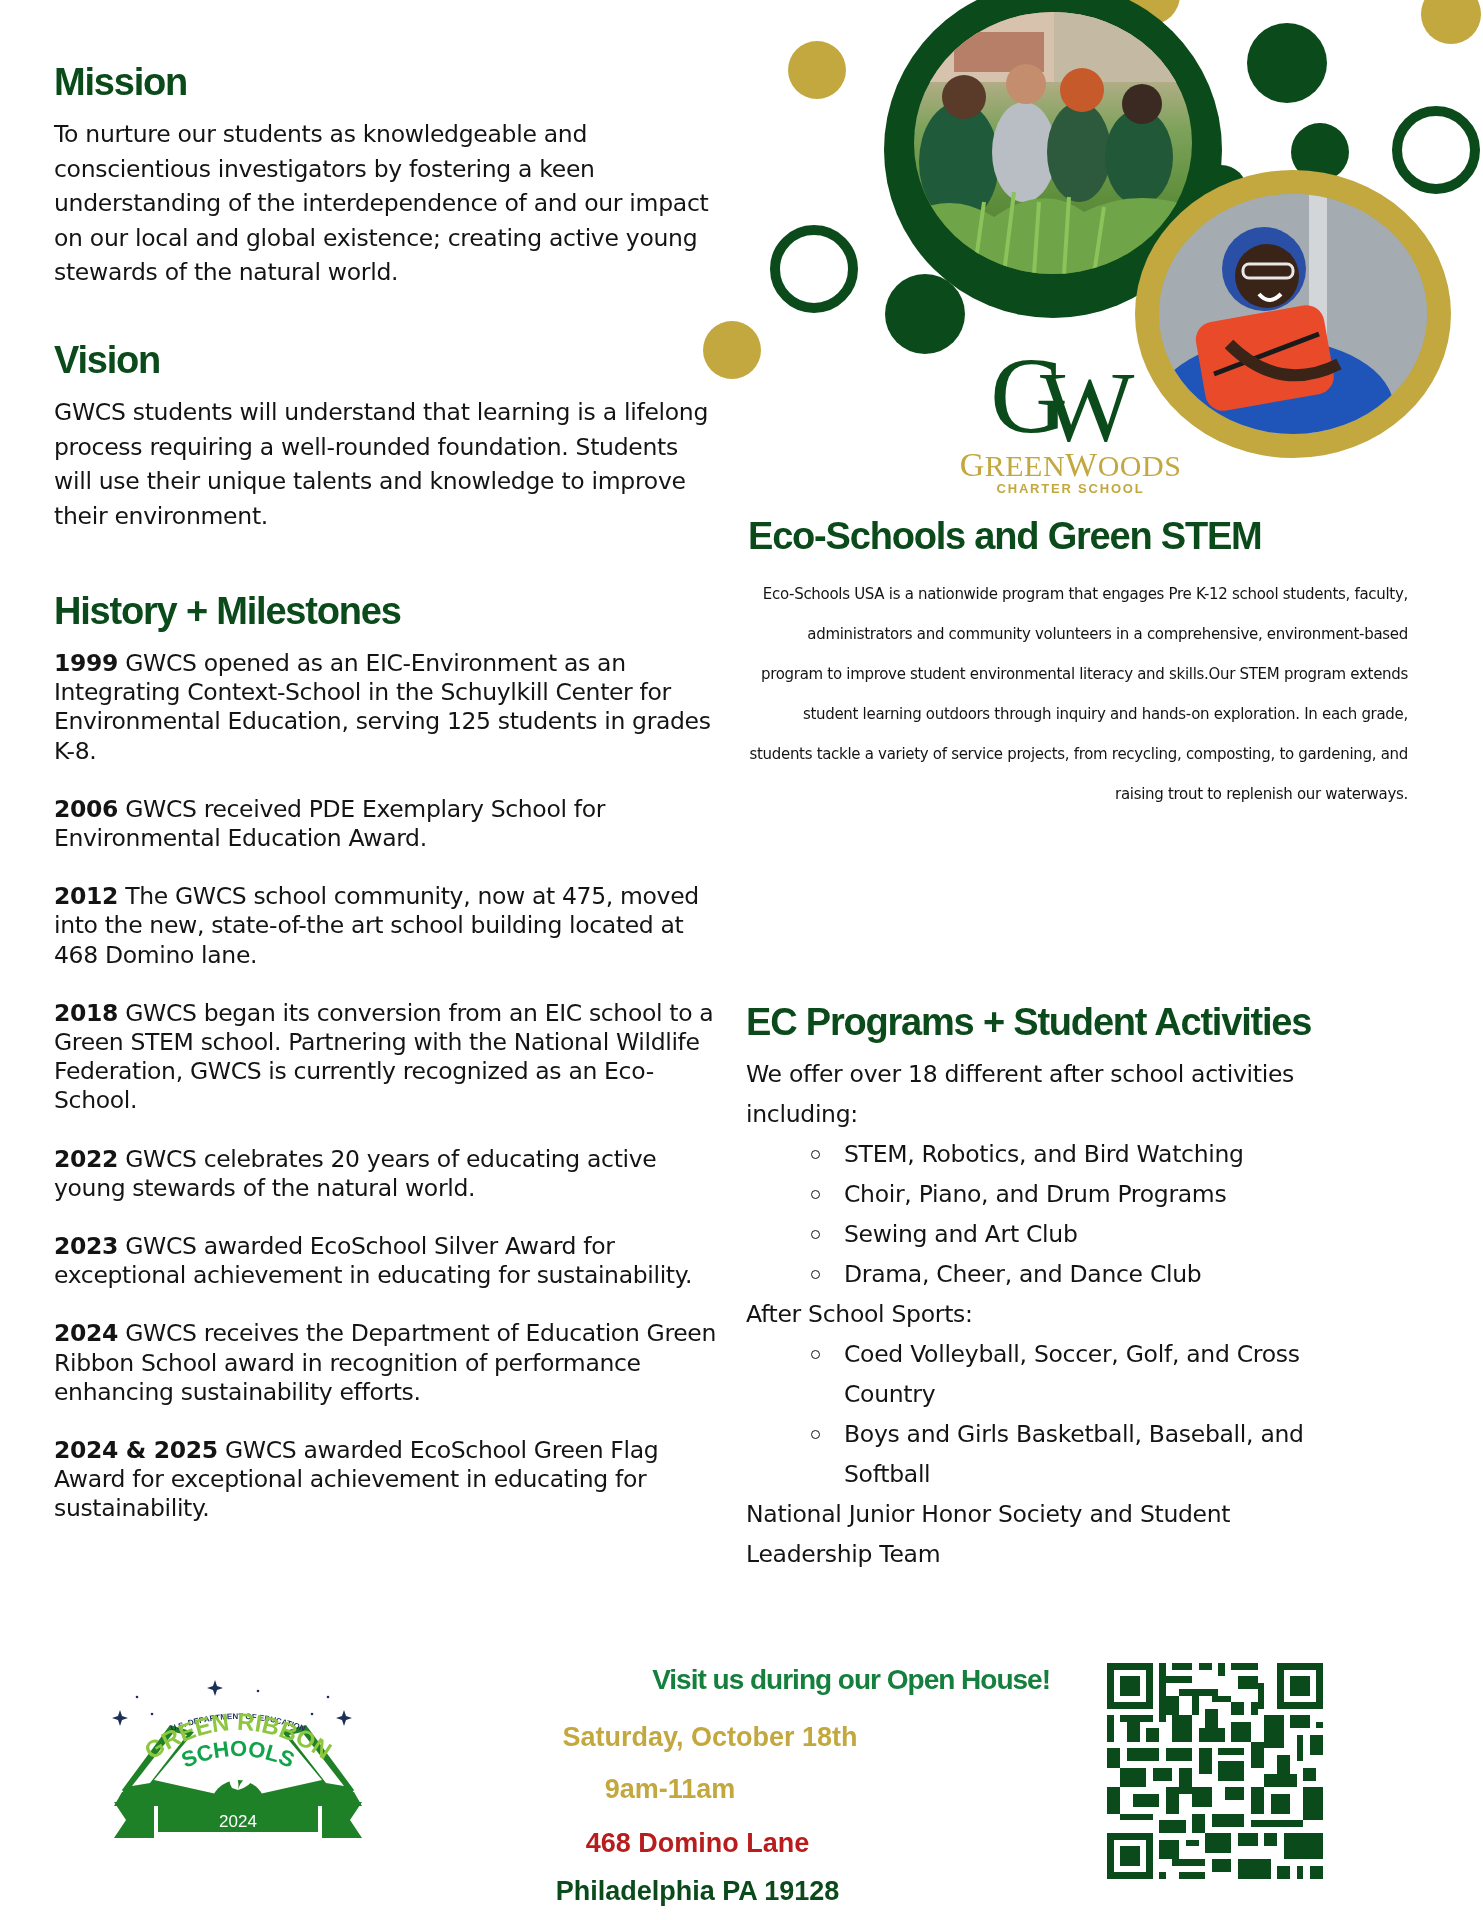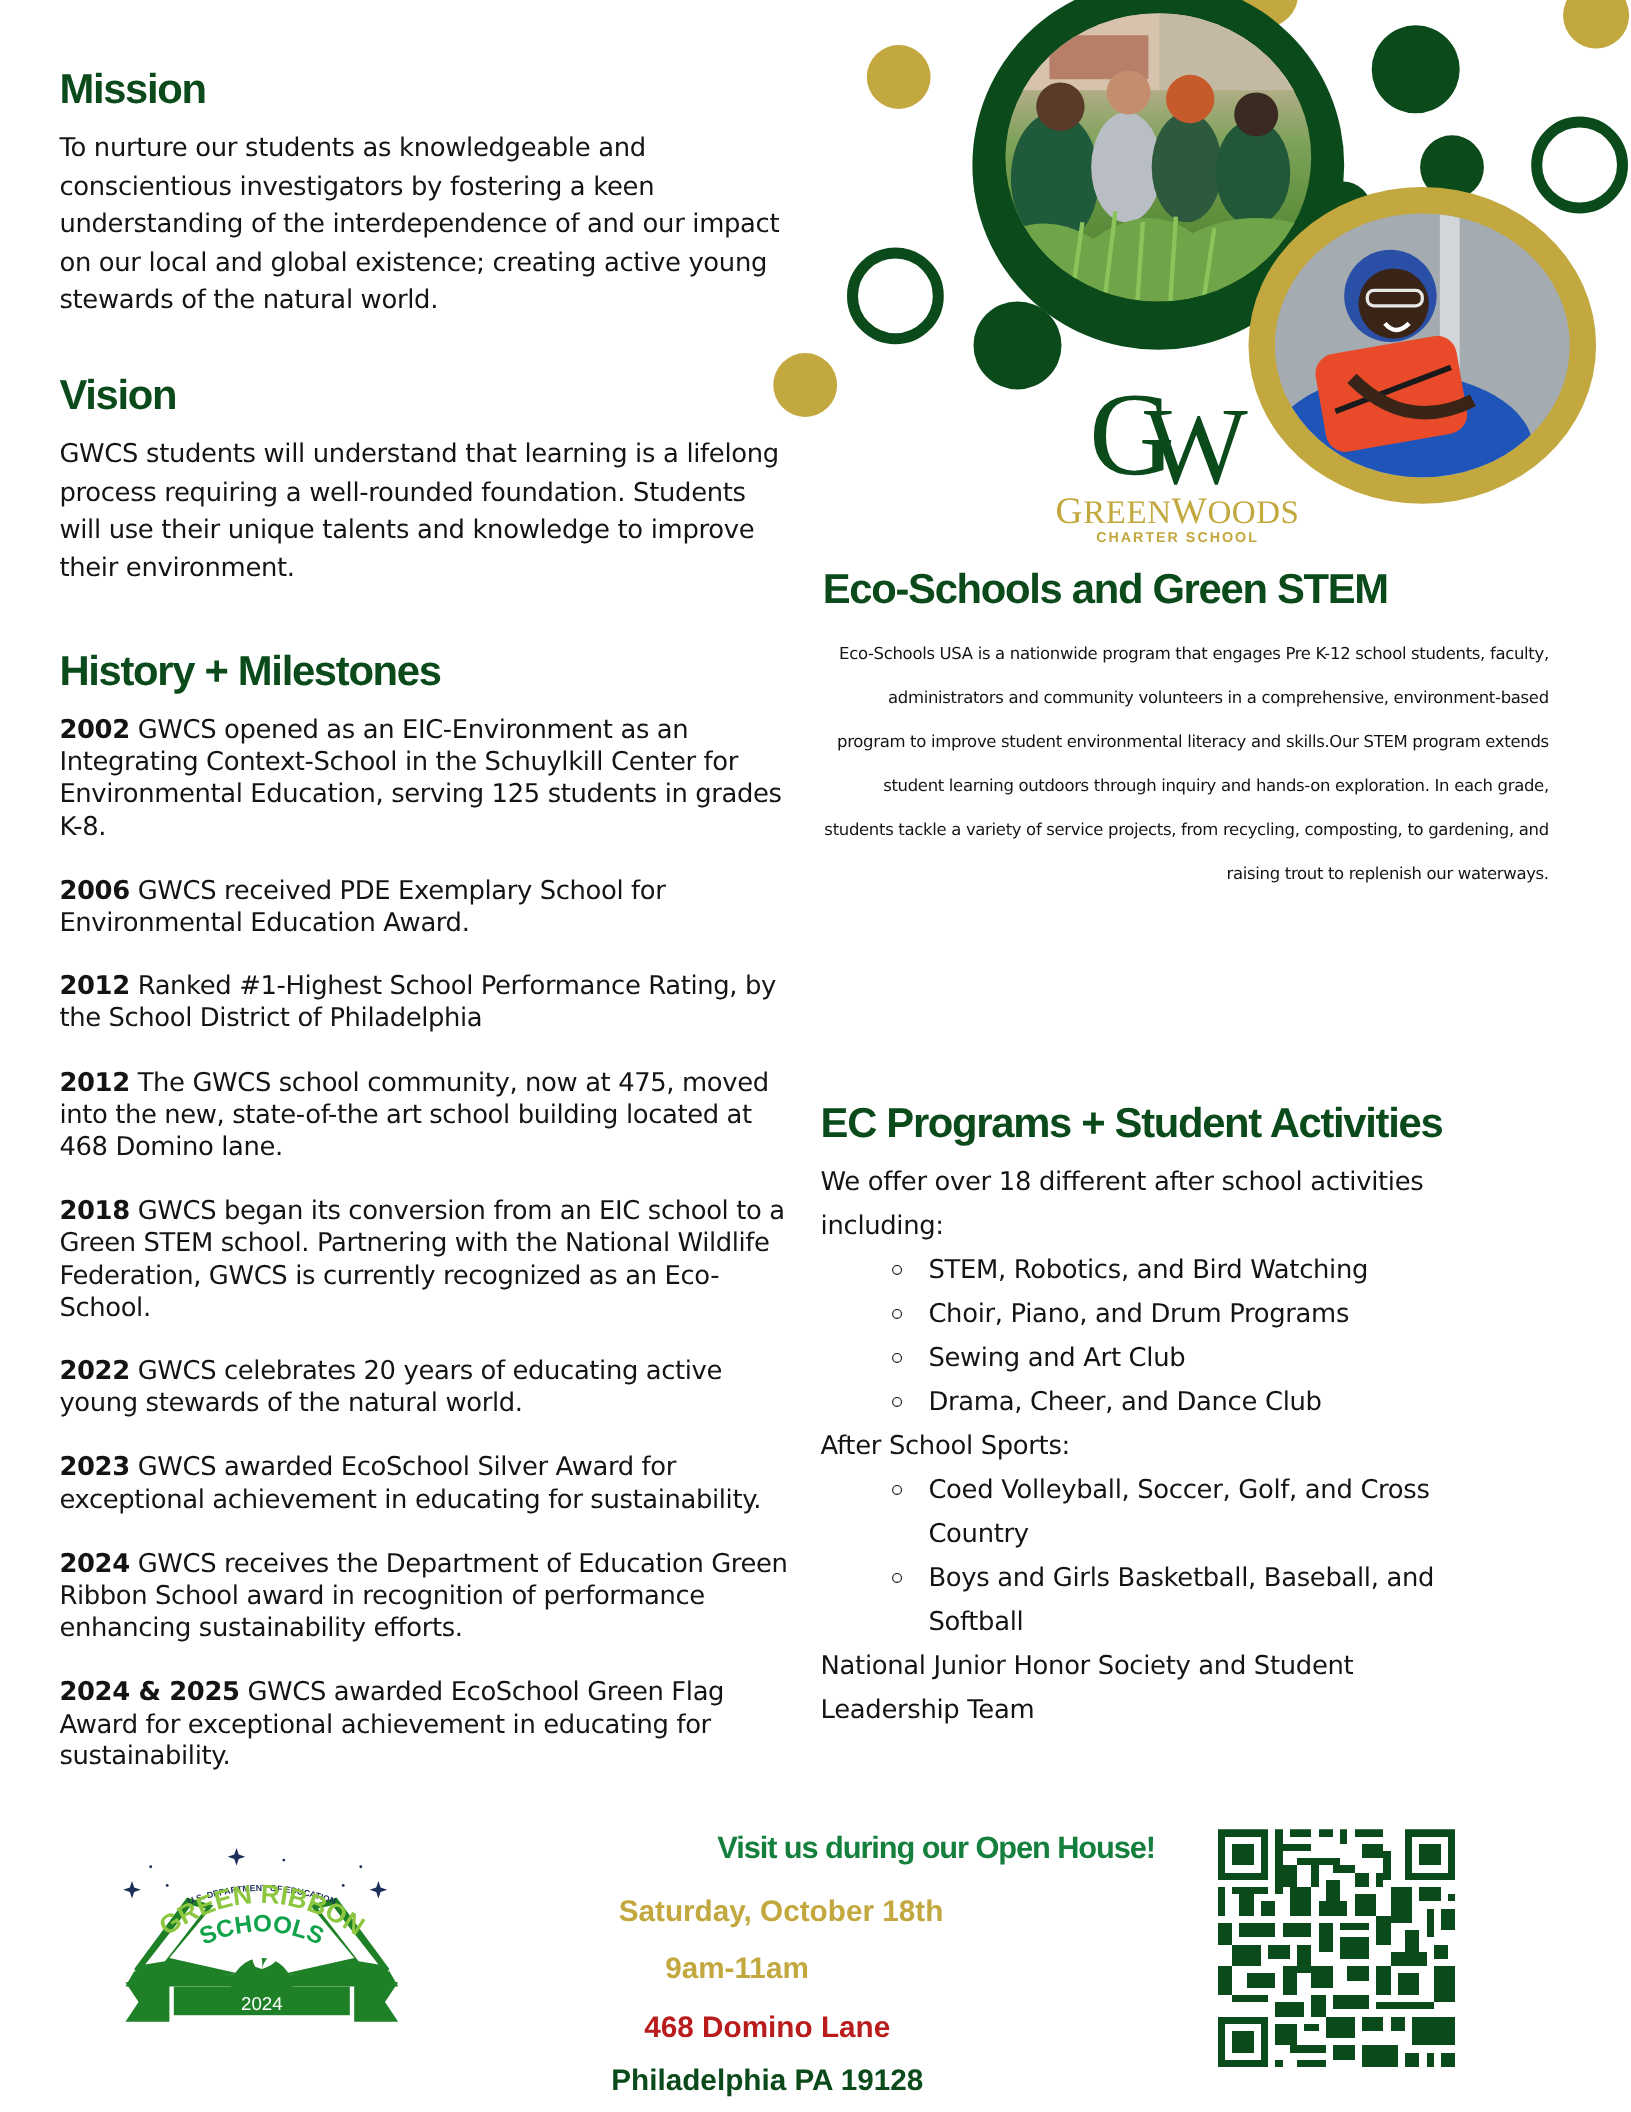--- a/index.html
+++ b/index.html
@@ -152,23 +152,22 @@
 <div id="logo-sub">CHARTER SCHOOL</div>
 
 <h2 id="mission-heading" class="heading">Mission</h2>
 <p id="mission-body" class="body-text">To nurture our students as knowledgeable and conscientious investigators by fostering a keen understanding of the interdependence of and our impact on our local and global existence; creating active young stewards of the natural world.</p>
 
 <h2 id="vision-heading" class="heading">Vision</h2>
 <p id="vision-body" class="body-text">GWCS students will understand that learning is a lifelong process requiring a well-rounded foundation.  Students will use their unique talents and knowledge to improve their environment.</p>
 
 <h2 id="history-heading" class="heading">History + Milestones</h2>
 <div id="history-list" class="body-text">
-  <p class="history-item"><span class="year">2002</span><span> GWCS opened as an EIC-Environment as an Integrating Context-School in the Schuylkill Center for Environmental Education, serving 125 students in grades K-8.</span></p>
+  <p class="history-item"><span class="year">1999</span><span> GWCS opened as an EIC-Environment as an Integrating Context-School in the Schuylkill Center for Environmental Education, serving 125 students in grades K-8.</span></p>
   <p class="history-item"><span class="year">2006</span><span> GWCS received PDE Exemplary School for Environmental Education Award.</span></p>
-  <p class="history-item"><span class="year">2012</span><span> Ranked #1-Highest School Performance Rating, by the School District of Philadelphia</span></p>
   <p class="history-item"><span class="year">2012</span><span> The GWCS school community, now at 475, moved into the new, state-of-the art school building located at 468 Domino lane.</span></p>
   <p class="history-item"><span class="year">2018</span><span> GWCS began its conversion from an EIC school to a Green STEM school. Partnering with the National Wildlife Federation, GWCS is currently recognized as an Eco-School.</span></p>
   <p class="history-item"><span class="year">2022</span><span> GWCS celebrates 20 years of educating active young stewards of the natural world.</span></p>
   <p class="history-item"><span class="year">2023</span><span> GWCS awarded EcoSchool Silver Award for exceptional achievement in educating for sustainability.</span></p>
   <p class="history-item"><span class="year">2024</span><span> GWCS receives the Department of Education Green Ribbon School award in recognition of performance enhancing sustainability efforts.</span></p>
   <p class="history-item"><span class="year">2024 &amp; 2025</span><span>  GWCS awarded EcoSchool Green Flag Award for exceptional achievement in educating for sustainability.</span></p>
 </div>
 
 <h2 id="eco-heading" class="heading">Eco-Schools and Green STEM</h2>
 <p id="eco-body" class="body-text">Eco-Schools USA is a nationwide program that engages Pre K-12 school students, faculty, administrators and community volunteers in a comprehensive, environment-based program to improve student environmental literacy and skills.Our STEM program extends student  learning outdoors through inquiry and hands-on exploration. In each grade, students tackle a variety of service projects, from recycling, composting, to gardening, and raising trout  to replenish our waterways.</p>

